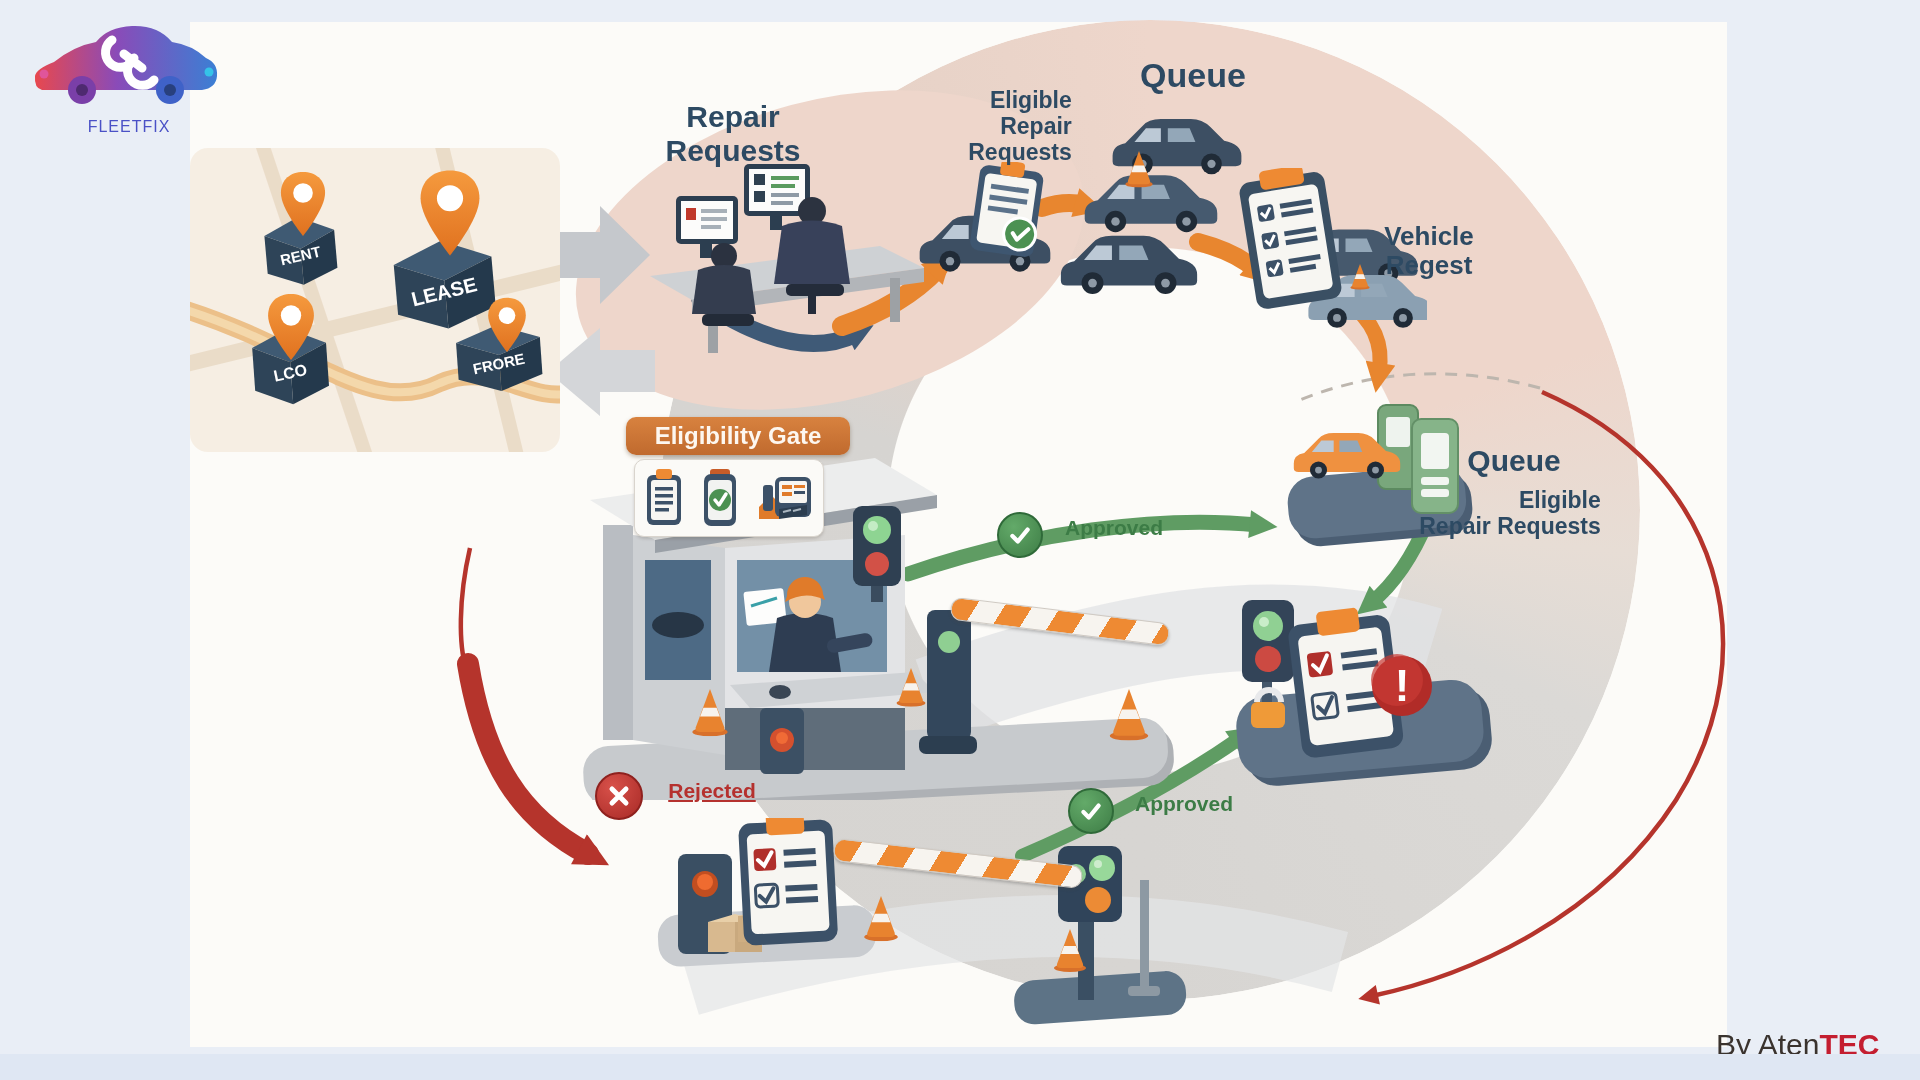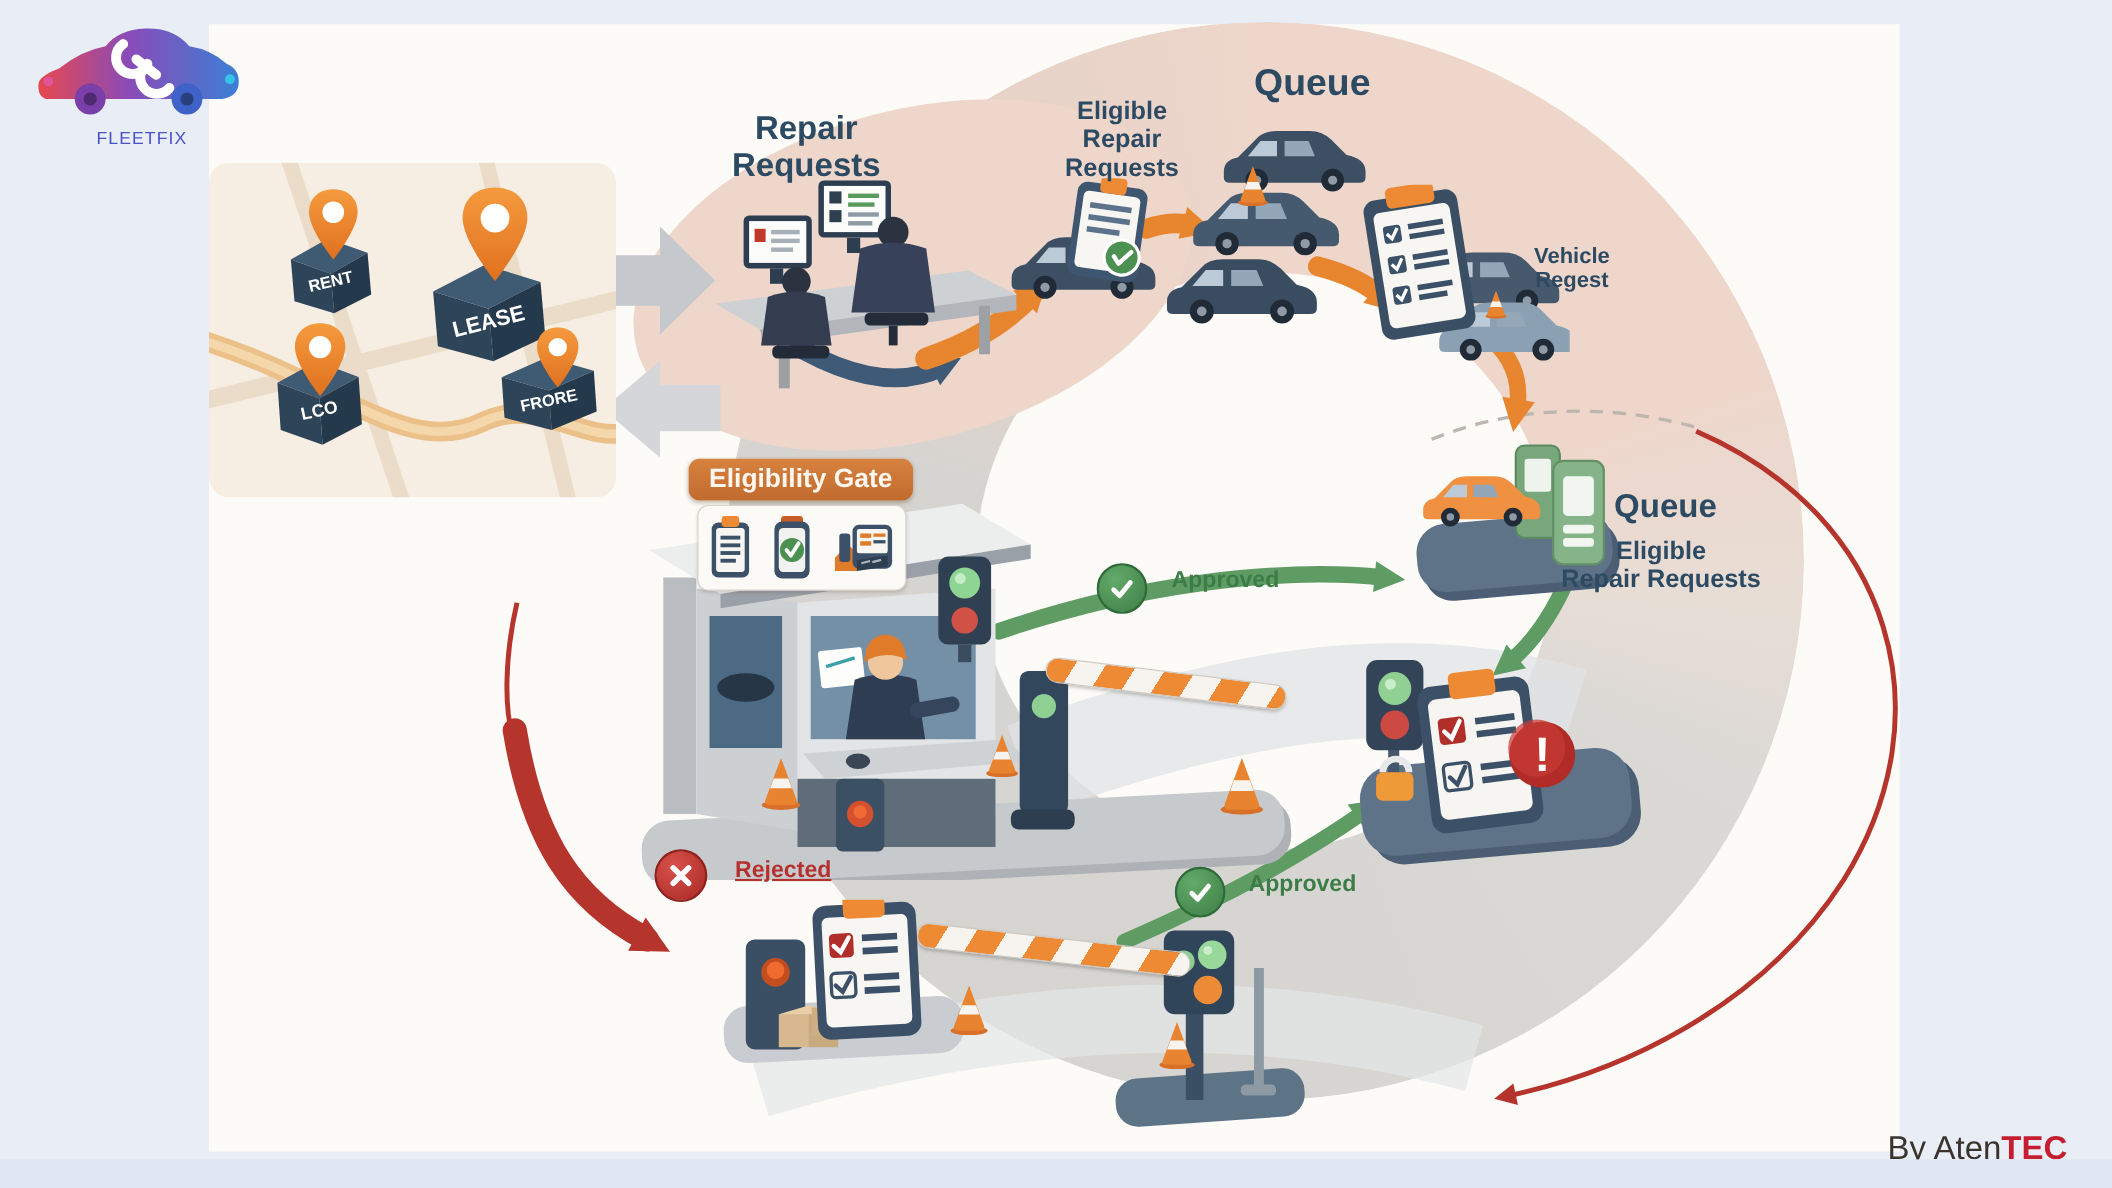--- a/index.html
+++ b/index.html
@@ -14,22 +14,22 @@
     mask:radial-gradient(circle at 50% 50%,transparent 0 262px,#000 263px);}
   .blob{position:absolute;left:570px;top:100px;width:520px;height:300px;background:#eed6cb;border-radius:50%;transform:rotate(-15deg);}
   .bottom-strip{position:absolute;left:0;bottom:0;width:100%;height:26px;background:#dfe7f3;}
   
   .lbl{position:absolute;transform:translateX(-50%);text-align:center;font-weight:bold;line-height:1.12;white-space:nowrap;}
   .lbl div{display:block;}
   .orange-lbl{color:#c2662d;}
   .navy-lbl{color:#2d4a63;}
   .green-lbl{color:#3c7c46;}
   .red-lbl{color:#b5312e;text-decoration:underline;}
-  .f34{font-size:34px;} .f30{font-size:30px;} .f29{font-size:21px;} .f23{font-size:23px;} .f22{font-size:20px;}
-  .gate-sign{position:absolute;left:626px;top:417px;width:204px;height:38px;border-radius:10px;
+  .f34{font-size:34px;} .f30{font-size:30px;} .f29{font-size:21px;} .f23{font-size:23px;text-align:right;} .f22{font-size:26px;}
+  .gate-sign{position:absolute;left:626px;top:417px;width:224px;height:38px;border-radius:10px;
     background:linear-gradient(#d8823f,#c06a2e);color:#fdf7f0;font-weight:bold;font-size:24px;
     display:flex;align-items:center;justify-content:center;box-shadow:0 2px 4px rgba(90,60,30,.35);}
   .gate-icons{position:absolute;left:634px;top:459px;width:188px;height:76px;background:#fbfaf7;border:1px solid #d9d4cd;
     border-radius:10px;display:flex;align-items:center;justify-content:space-around;box-shadow:0 2px 3px rgba(80,70,60,.2);}
   .badge{position:absolute;border-radius:50%;display:flex;align-items:center;justify-content:center;}
   .badge.green{background:radial-gradient(circle at 35% 30%,#63aa69,#3e7d46);border:2px solid #2f6a39;}
   .badge.red{background:radial-gradient(circle at 35% 30%,#d8514a,#a82a26);border:2px solid #8f211e;}
   .barrier{position:absolute;height:21px;border-radius:11px;border:1px solid #cfc9c2;
     background:repeating-linear-gradient(115deg,#ee8a33 0 24px,#f7f4ef 24px 48px);box-shadow:0 2px 3px rgba(70,70,70,.3);}
   .credit{position:absolute;left:1716px;top:1028px;font-size:30px;color:#3a332e;}

